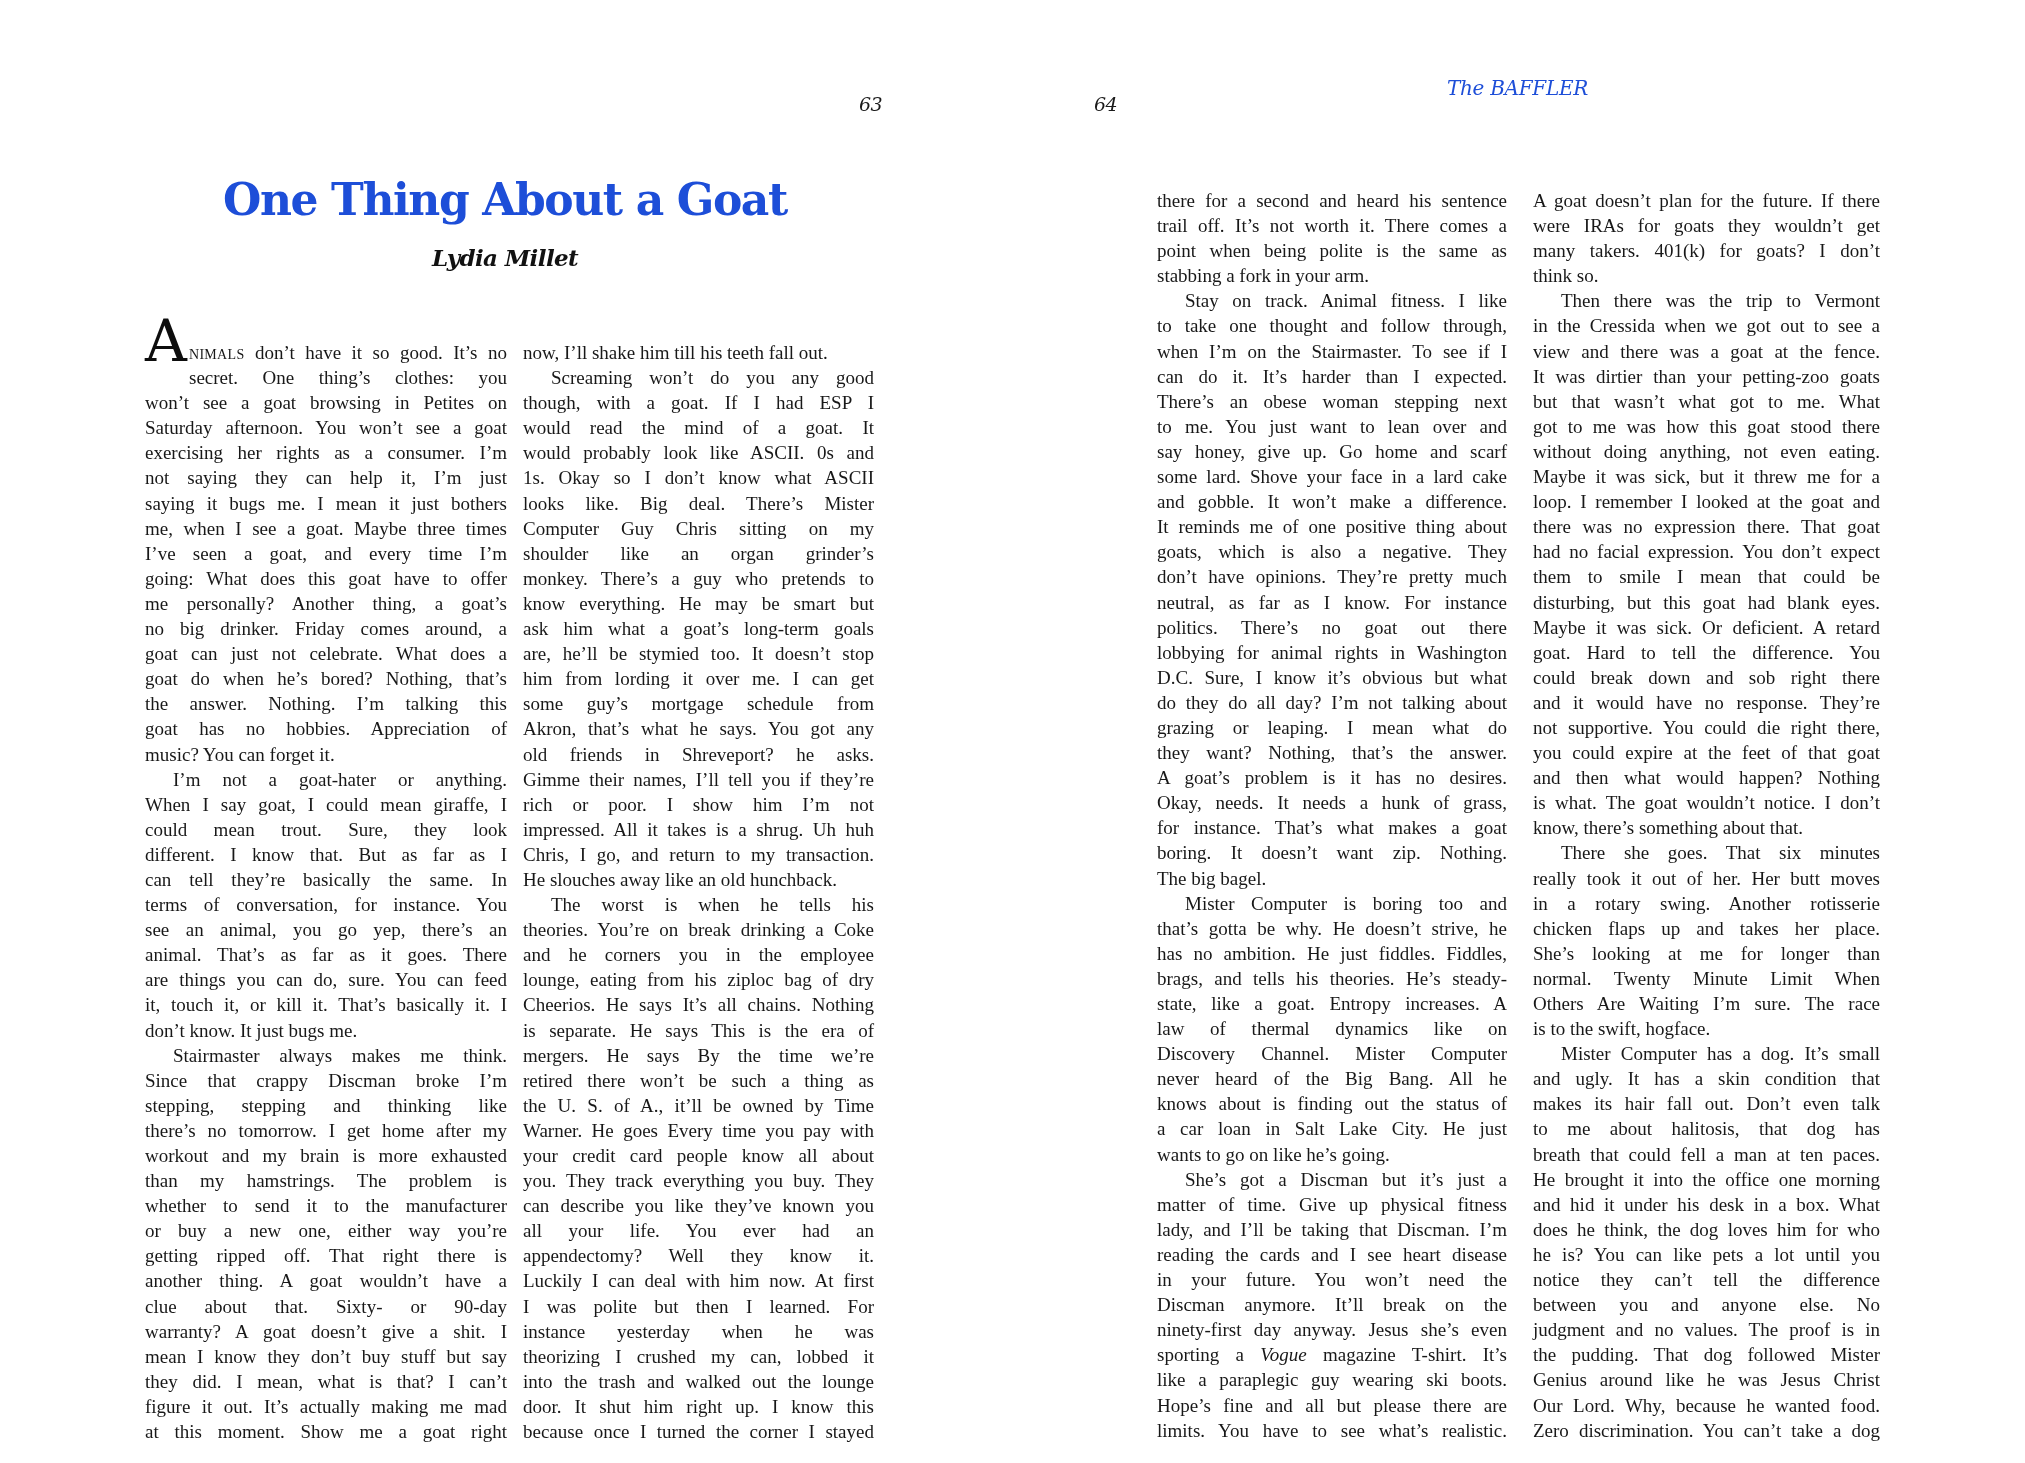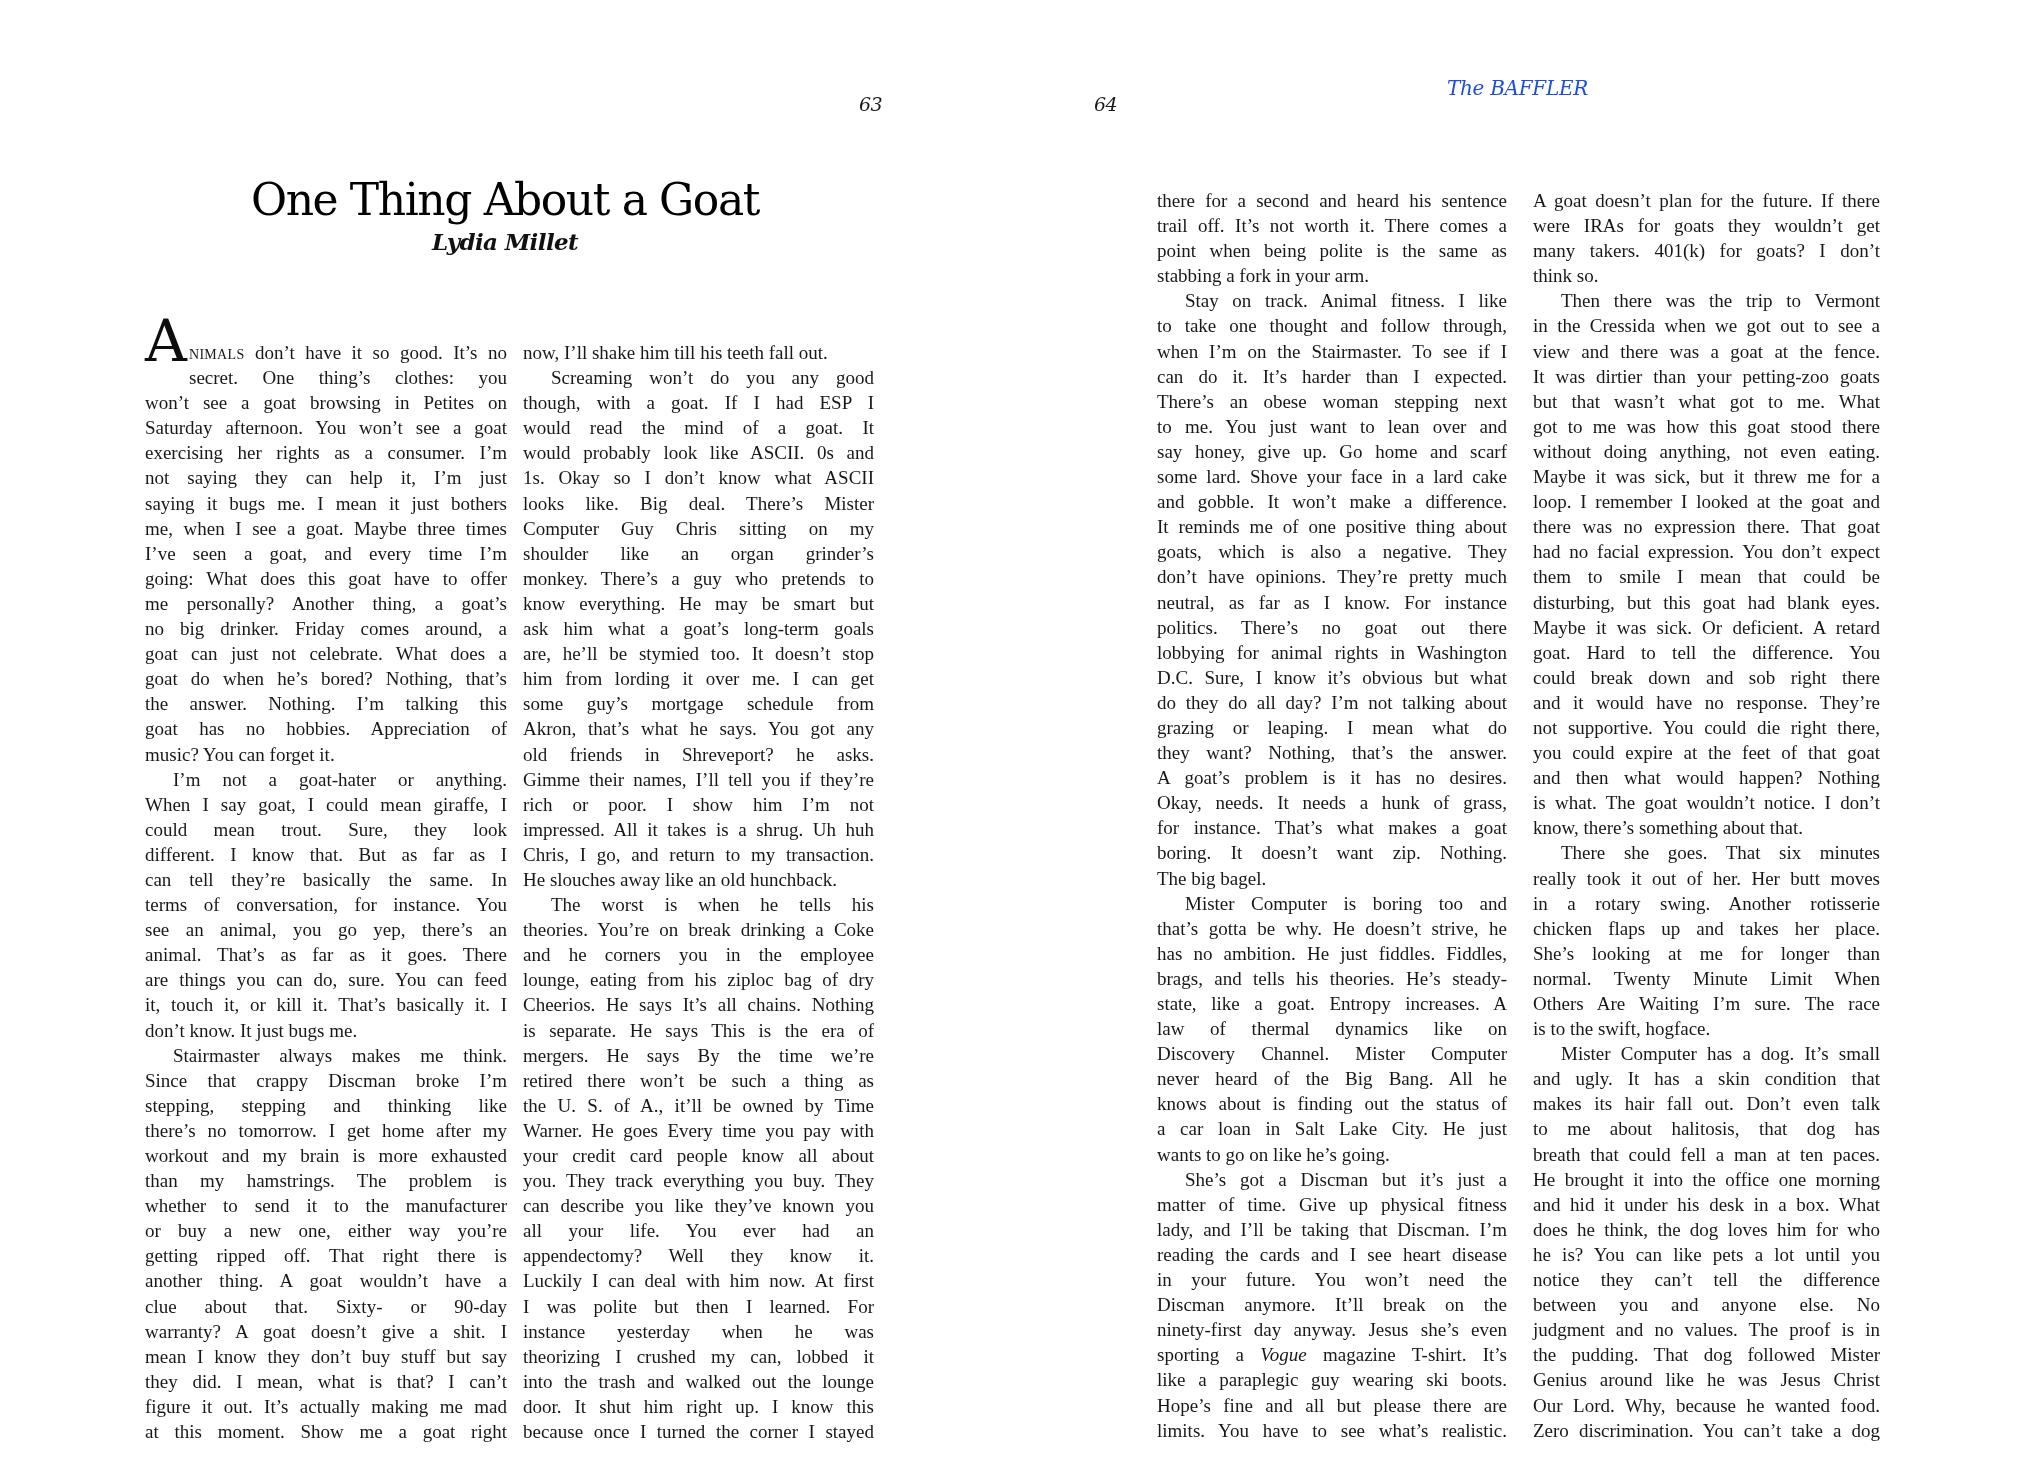--- a/index.html
+++ b/index.html
@@ -14,26 +14,26 @@
     font-size: 19px; color: #1a1a1a; letter-spacing: -0.5px;
   }
   .running-head {
     position: absolute; top: 76px; left: 1447px;
     font-family: "DejaVu Serif", serif; font-style: italic;
     font-size: 20px; color: #1d4ed8; letter-spacing: -0.3px;
   }
   .title {
     position: absolute; top: 174px; left: 205px; width: 600px;
     text-align: center;
-    font-family: "DejaVu Serif", serif; font-weight: normal;
-    font-size: 44px; letter-spacing: -1.4px; color: #000000;
+    font-family: "DejaVu Serif", serif; font-weight: bold;
+    font-size: 44px; letter-spacing: -1.4px; color: #1d4ed8;
     line-height: 52px;
   }
   .author {
-    position: absolute; top: 228px; left: 205px; width: 600px;
+    position: absolute; top: 244px; left: 205px; width: 600px;
     text-align: center;
     font-family: "DejaVu Serif", serif; font-weight: bold; font-style: italic;
     font-size: 23px; letter-spacing: -0.6px; color: #111;
   }
   .col {
     position: absolute;
     font-family: "Liberation Serif", "DejaVu Serif", serif;
     font-size: 19px; line-height: 25.1px;
     text-align: justify;
     color: #181818;

